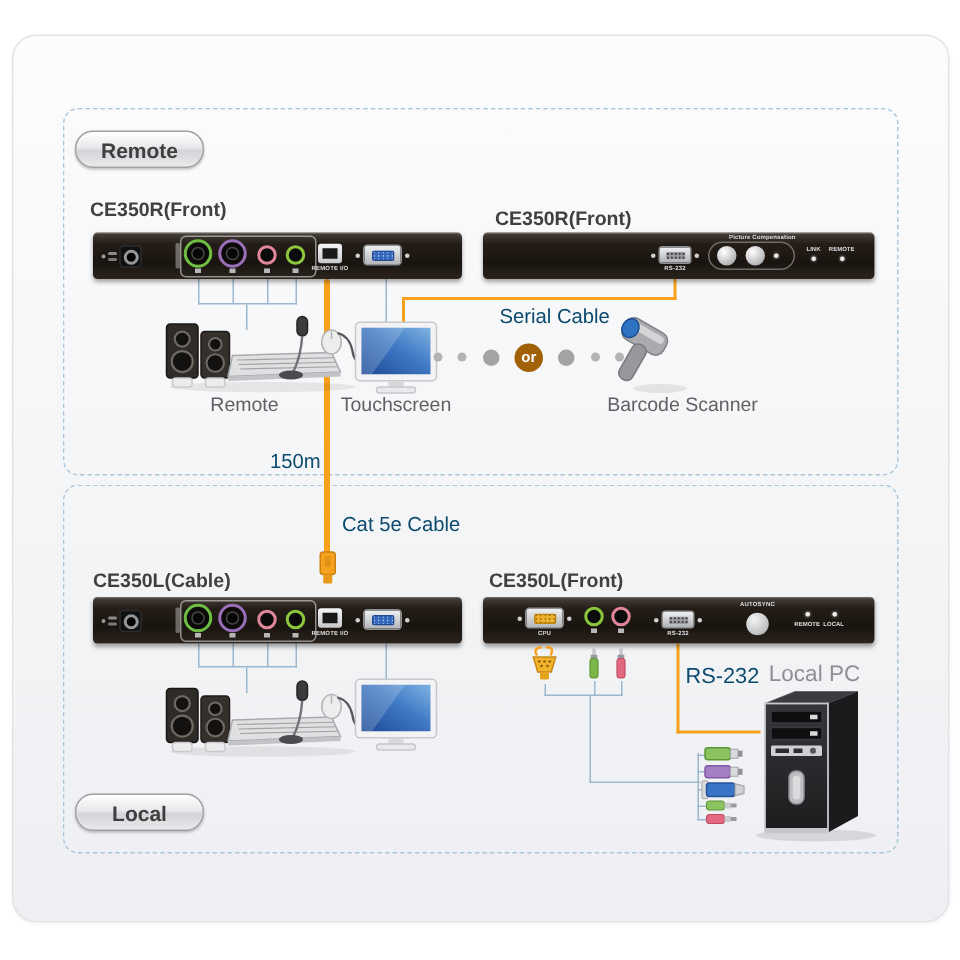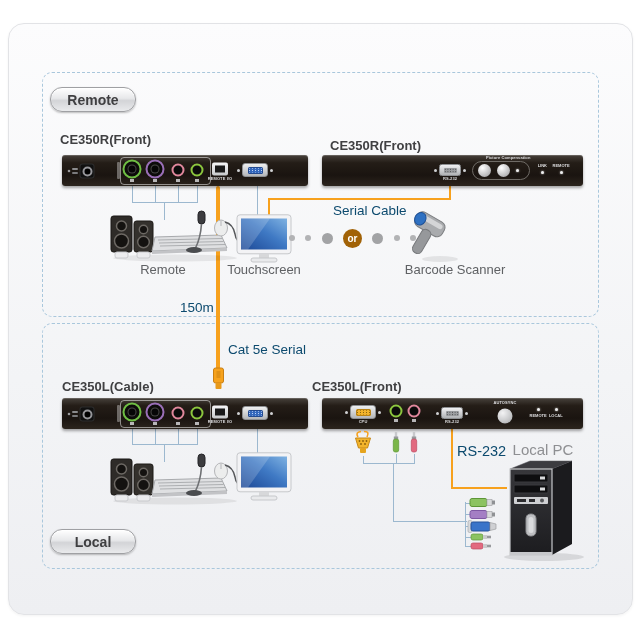--- a/index.html
+++ b/index.html
@@ -120,21 +120,21 @@
 <div class="tag-pill" style="left:50px;top:87px">
     <span>Remote</span>
   </div>
 <div class="tag-pill" style="left:50px;top:529px">
     <span>Local</span>
   </div>
 
 <div class="panel-label" style="left:60px;top:132px">CE350R(Front)</div>
 <div class="panel-label" style="left:330px;top:138px">CE350R(Front)</div>
 <div class="panel-label" style="left:62px;top:379px">CE350L(Cable)</div>
-<div class="panel-label" style="left:312px;top:379px">CE350L(Front)</div>
+<div class="panel-label" style="left:326px;top:379px">CE350L(Front)</div>
 
 <div class="vline" style="left:132px;top:186px;height:17px"></div>
 <div class="vline" style="left:155px;top:186px;height:17px"></div>
 <div class="vline" style="left:178px;top:186px;height:17px"></div>
 <div class="vline" style="left:197px;top:186px;height:17px"></div>
 <div class="hline" style="left:132px;top:202px;width:66px"></div>
 <div class="vline" style="left:164px;top:203px;height:17px"></div>
 <div class="vline" style="left:257px;top:186px;height:30px"></div>
 
 <div class="vline" style="left:132px;top:429px;height:16px"></div>
@@ -162,21 +162,21 @@
 <div class="ov" style="left:216px;top:186px;width:4px;height:184px;border-radius:2px"></div>
 <svg style="left:212px;top:368px" width="13" height="22" viewBox="0 0 13 22">
   <rect x="1.5" y="0" width="10" height="15" rx="2" fill="#f6a21d" stroke="#c97f12"></rect>
   <rect x="4.5" y="3" width="4" height="7" fill="#c97f12" opacity=".5"></rect>
   <rect x="3.5" y="15" width="6" height="6" rx="1" fill="#e8991a"></rect>
 </svg>
 <div class="rs-elbow"></div>
 
 <div class="orange-label" style="left:333px;top:203px">Serial Cable</div>
 <div class="orange-label" style="left:180px;top:300px">150m</div>
-<div class="orange-label" style="left:228px;top:342px">Cat 5e Serial</div>
+<div class="orange-label" style="left:228px;top:342px">Cat 5e Cable</div>
 <div class="orange-label" style="left:457px;top:443px;font-size:14.5px">RS-232</div>
 
 <div class="panel" style="left:62px;top:155px;width:246px">
   <svg style="left:4px;top:11px" width="14" height="10" viewBox="0 0 14 10">
     <circle cx="3" cy="5" r="1.3" fill="#9a9a9c"></circle>
       <rect x="6" y="2" width="6" height="2" rx="1" fill="#8b8b8d"></rect>
       <rect x="6" y="6" width="6" height="2" rx="1" fill="#7a7a7c"></rect>
   </svg>
   <span class="p" style="left:25px;top:16px">
       <span class="dc">

